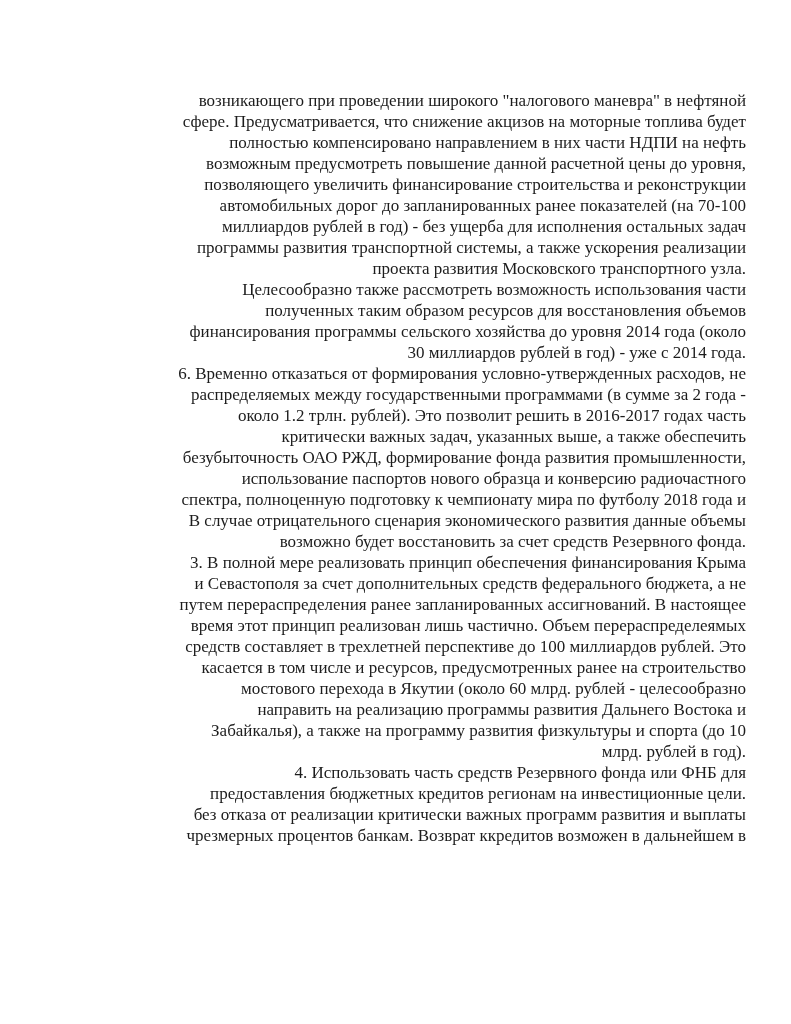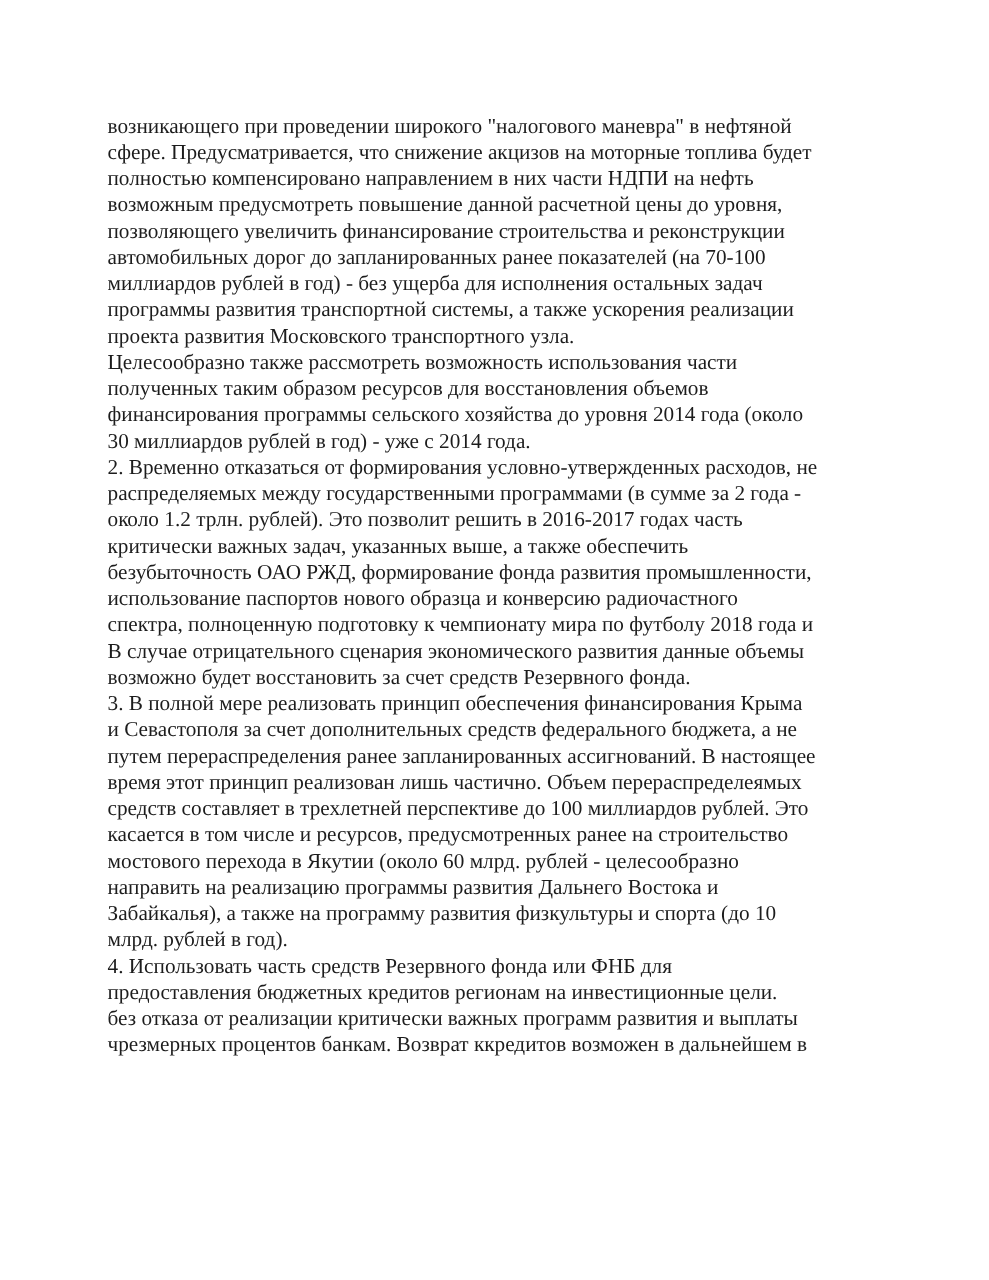--- a/index.html
+++ b/index.html
@@ -23,21 +23,21 @@
   }
   .text-block {
     position: absolute;
     left: 86px;
     top: 90px;
     width: 660px;
     font-family: "Liberation Serif", "DejaVu Serif", serif;
     font-size: 17px;
     line-height: 21px;
     color: #1c1c1c;
-    text-align: left;
+    text-align: right;
   }
   .text-line {
     white-space: nowrap;
     height: 21px;
   }
 </style>
 </head>
 <body>
 
 <div class="page">
@@ -48,21 +48,21 @@
       <div class="text-line">возможным предусмотреть повышение данной расчетной цены до уровня,</div>
       <div class="text-line">позволяющего увеличить финансирование строительства и реконструкции</div>
       <div class="text-line">автомобильных дорог до запланированных ранее показателей (на 70-100</div>
       <div class="text-line">миллиардов рублей в год) - без ущерба для исполнения остальных задач</div>
       <div class="text-line">программы развития транспортной системы, а также ускорения реализации</div>
       <div class="text-line">проекта развития Московского транспортного узла.</div>
       <div class="text-line">Целесообразно также рассмотреть возможность использования части</div>
       <div class="text-line">полученных таким образом ресурсов для восстановления объемов</div>
       <div class="text-line">финансирования программы сельского хозяйства до уровня 2014 года (около</div>
       <div class="text-line">30 миллиардов рублей в год) - уже с 2014 года.</div>
-      <div class="text-line">2. Временно отказаться от формирования условно-утвержденных расходов, не</div>
+      <div class="text-line">6. Временно отказаться от формирования условно-утвержденных расходов, не</div>
       <div class="text-line">распределяемых между государственными программами (в сумме за 2 года -</div>
       <div class="text-line">около 1.2 трлн. рублей). Это позволит решить в 2016-2017 годах часть</div>
       <div class="text-line">критически важных задач, указанных выше, а также обеспечить</div>
       <div class="text-line">безубыточность ОАО РЖД, формирование фонда развития промышленности,</div>
       <div class="text-line">использование паспортов нового образца и конверсию радиочастного</div>
       <div class="text-line">спектра, полноценную подготовку к чемпионату мира по футболу 2018 года и</div>
       <div class="text-line">В случае отрицательного сценария экономического развития данные объемы</div>
       <div class="text-line">возможно будет восстановить за счет средств Резервного фонда.</div>
       <div class="text-line">3. В полной мере реализовать принцип обеспечения финансирования Крыма</div>
       <div class="text-line">и Севастополя за счет дополнительных средств федерального бюджета, а не</div>

